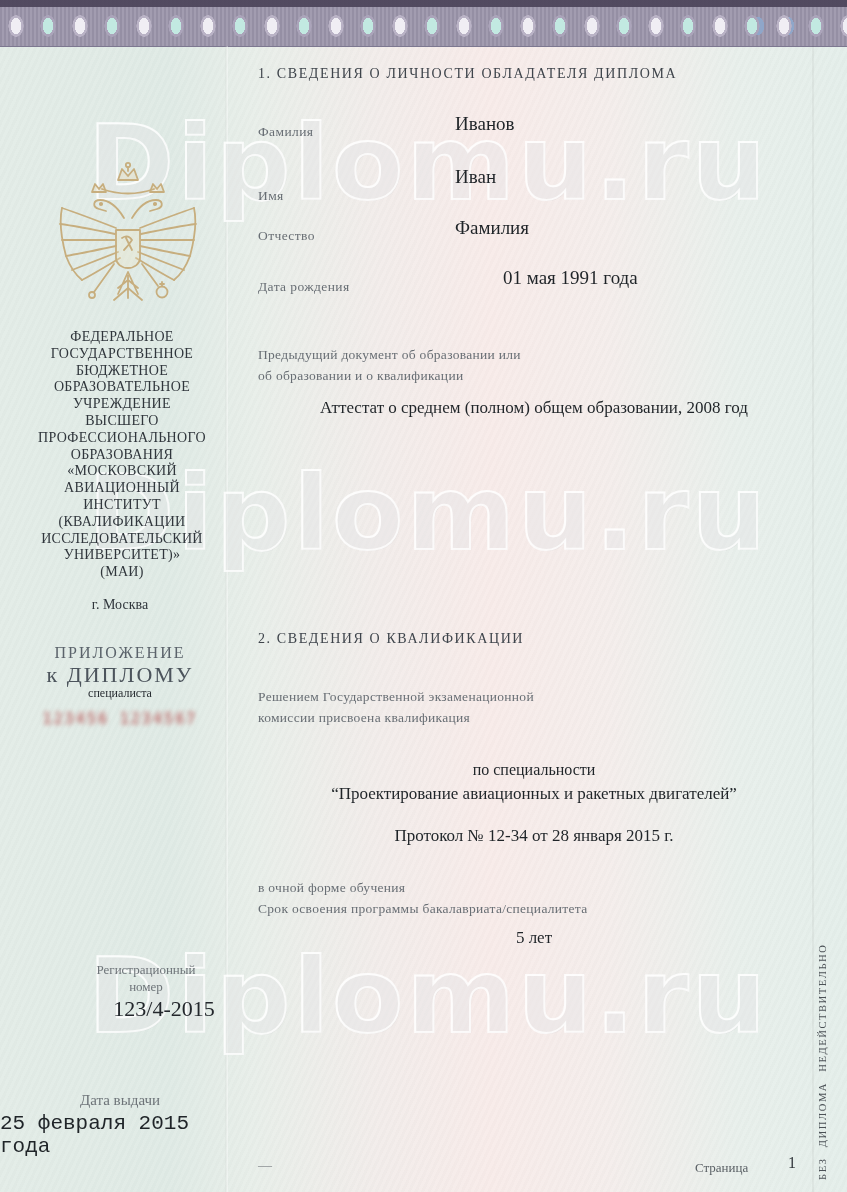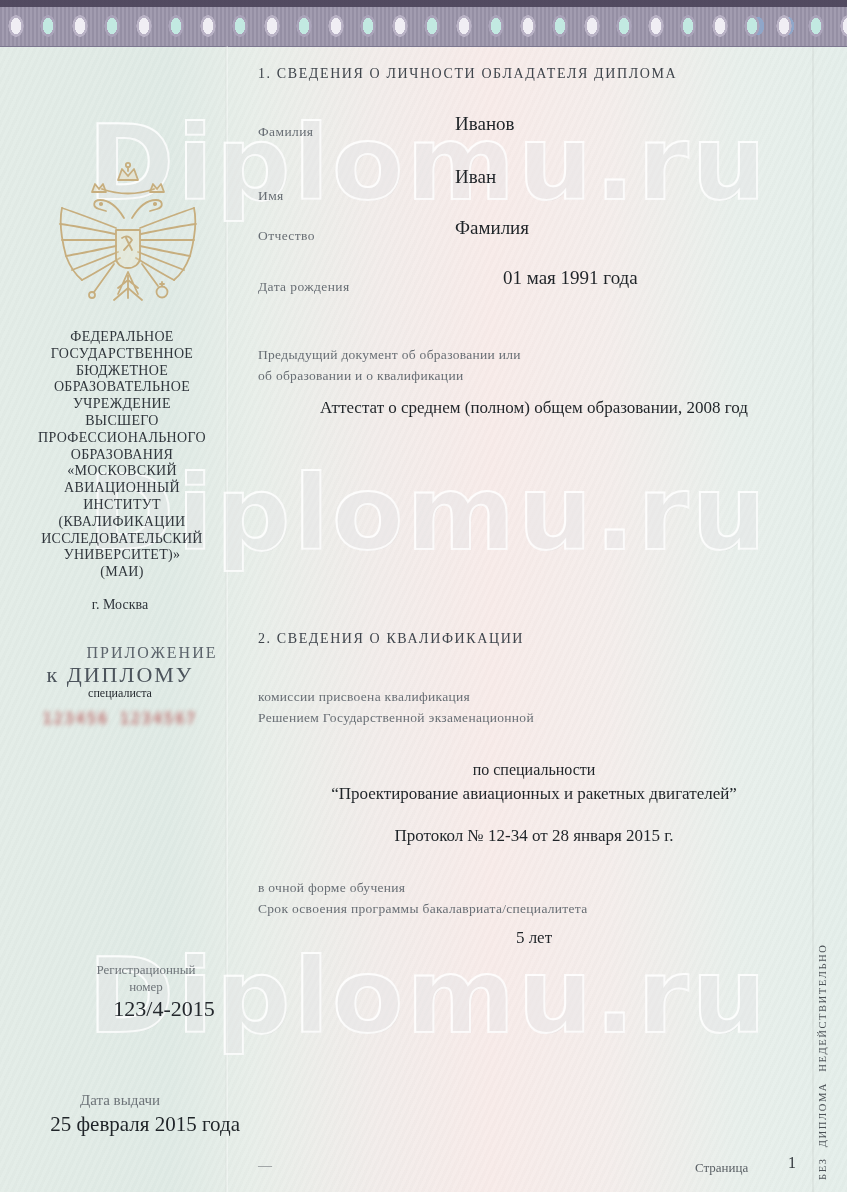--- a/index.html
+++ b/index.html
@@ -47,36 +47,36 @@
   .wm3{top:935px;}
 
   
   .country{position:absolute;left:0;top:68px;width:240px;text-align:center;
     font-size:15px;letter-spacing:1.5px;color:#3a4046;line-height:21px;}
   .coat{position:absolute;left:52px;top:156px;width:152px;height:176px;}
   .institution{position:absolute;left:4px;top:329px;width:236px;text-align:center;
     font-size:14px;color:#30363c;line-height:16.8px;letter-spacing:.3px;}
   .city{position:absolute;left:0;top:597px;width:240px;text-align:center;font-size:14px;color:#2f353b;}
   .dt1{position:absolute;left:0;top:644px;width:240px;text-align:center;
-    font-size:16px;letter-spacing:2px;color:#5b636b;padding-left:32px;}
+    font-size:16px;letter-spacing:2px;color:#5b636b;}
   .dt2{position:absolute;left:0;top:662px;width:240px;text-align:center;
     font-size:22px;letter-spacing:2px;color:#4c545c;}
   .dt3{position:absolute;left:0;top:686px;width:240px;text-align:center;
     font-size:12px;color:#272c31;}
   .serial{position:absolute;left:0;top:710px;width:240px;text-align:center;
     font-family:"DejaVu Sans Mono",monospace;font-size:15px;font-weight:bold;letter-spacing:2px;
     color:#bb5f5f;filter:blur(2.6px);opacity:.85;}
   .regnum-lbl{position:absolute;left:0;top:961px;width:240px;text-align:center;
     font-size:13px;color:#6d7378;line-height:17px;padding-left:26px;}
   .regnum-val{position:absolute;left:0;top:996px;width:240px;text-align:center;
     font-size:22px;color:#23272c;margin-left:44px;}
   .issue-lbl{position:absolute;left:0;top:1092px;width:240px;text-align:center;
     font-size:15px;color:#6d7378;}
-  .issue-val{position:absolute;left:0;top:1112px;width:240px;text-align:right;
-    font-size:21px;color:#1f2428;}
+  .issue-val{position:absolute;left:0;top:1112px;width:240px;text-align:left;
+    font-size:21px;color:#1f2428;font-family:Liberation Mono, monospace;}
 
   
   .sec-title{position:absolute;left:258px;width:552px;font-size:14px;letter-spacing:1.6px;color:#3e444b;}
   .s1{top:66px;}
   .s2{top:631px;}
   .flabel{position:absolute;left:258px;font-size:13.5px;color:#686e74;letter-spacing:.4px;}
   .fvalue{position:absolute;left:455px;font-size:19px;color:#1f2428;}
   .l1{top:124px;} .v1{top:113px;}
   .l2{top:176px;margin-top:12px;} .v2{top:166px;}
   .l3{top:228px;} .v3{top:217px;}
@@ -211,22 +211,22 @@
 
   <div class="gray2 prev-lbl">
     <div>Предыдущий документ об образовании или</div>
     <div>об образовании и о квалификации</div>
   </div>
   <div class="prev-val">Аттестат о среднем (полном) общем образовании, 2008 год</div>
 
   <div class="sec-title s2">2. СВЕДЕНИЯ О КВАЛИФИКАЦИИ</div>
 
   <div class="gray2 decision">
+    <div>Решением Государственной  экзаменационной</div>
     <div>комиссии присвоена квалификация</div>
-    <div>Решением Государственной  экзаменационной</div>
   </div>
 
   <div class="spec-intro">по специальности</div>
   <div class="spec">“Проектирование авиационных и ракетных двигателей”</div>
   <div class="protocol">Протокол № 12-34 от 28 января 2015 г.</div>
 
   <div class="gray2 dur-lbl">
     <div>в очной форме обучения</div>
     <div>Срок  освоения  программы  бакалавриата/специалитета</div>
   </div>

